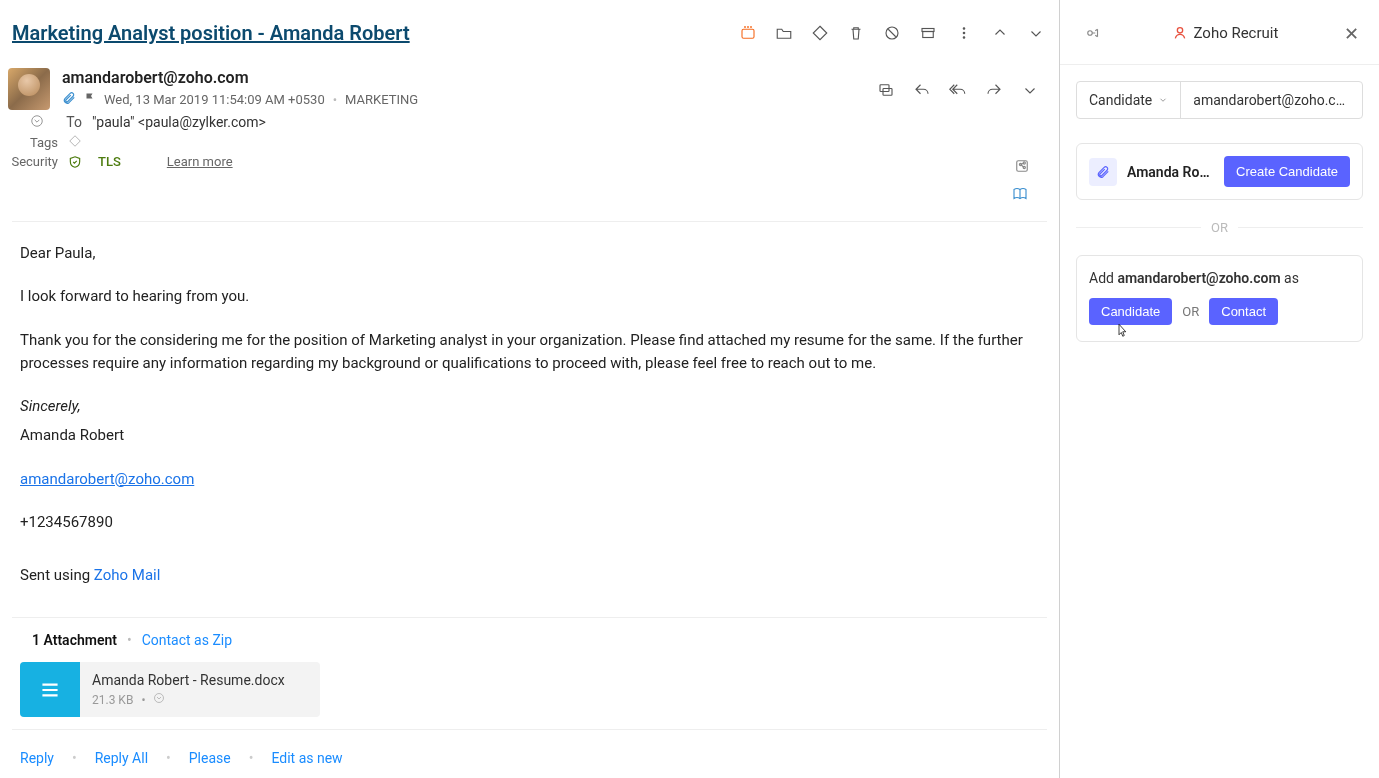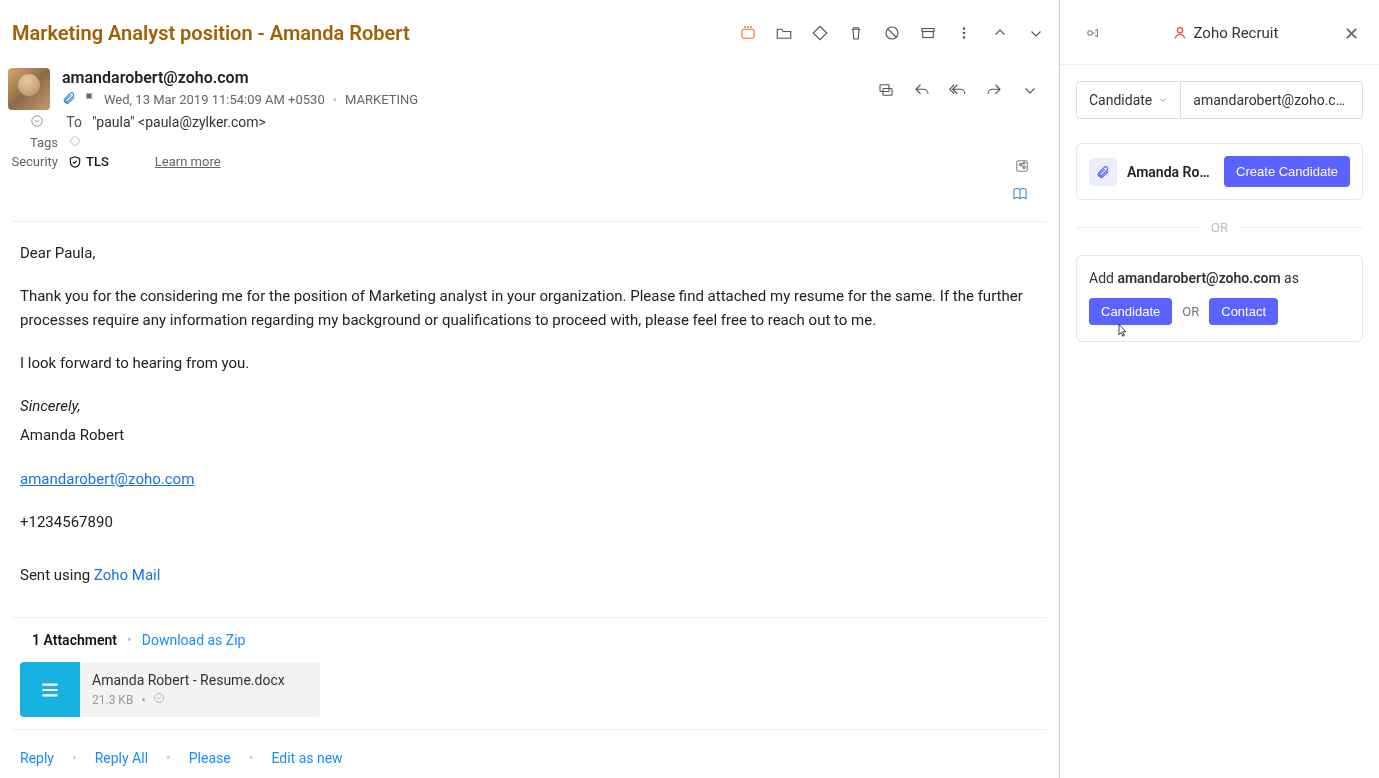--- a/index.html
+++ b/index.html
@@ -2,41 +2,41 @@
 <html><head>
 <meta charset="utf-8">
 <style>
   * { box-sizing: border-box; margin: 0; padding: 0; }
   body { font-family: -apple-system, BlinkMacSystemFont, "Segoe UI", Roboto, sans-serif; font-size: 14px; color: #333; background: #fff; width: 1379px; height: 778px; overflow: hidden; display: flex; }
   .main-col { flex: 1; display: flex; flex-direction: column; border-right: 1px solid #d0d0d0; min-width: 0; }
   .side-col { width: 319px; display: flex; flex-direction: column; }
 
   
   .hdr { display: flex; align-items: center; padding: 16px 6px 8px 12px; }
-  .hdr-title { font-size: 20px; font-weight: 600; flex: 1; color: #a16207; }
+  .hdr-title { font-size: 20px; font-weight: 600; flex: 1; color: #0c4a6e; text-decoration: underline; }
   .hdr-actions { display: flex; align-items: center; gap: 2px; }
   .ibtn { width: 34px; height: 34px; display: flex; align-items: center; justify-content: center; cursor: pointer; color: #555; }
   .ibtn svg { width: 18px; height: 18px; stroke: currentColor; fill: none; stroke-width: 1.5; }
   .ibtn.orange { color: #f56b1f; }
 
   
   .sender-row { display: flex; padding: 10px 12px 0 8px; gap: 12px; }
   .avatar { width: 42px; height: 42px; border-radius: 4px; background: linear-gradient(135deg,#d8a86a,#8b6b4a,#c79a70); flex-shrink: 0; position: relative; overflow:hidden;}
   .avatar::after{content:"";position:absolute;left:10px;top:6px;width:22px;height:22px;border-radius:50%;background:radial-gradient(circle at 40% 30%, #e8c8a8, #b88a5a);}
   .sender-main { flex: 1; min-width:0;}
   .sender-email { font-size: 16px; font-weight: 600; color: #222; }
   .meta-row { display: flex; align-items: center; gap: 8px; margin-top: 4px; color: #666; font-size: 13px; }
   .meta-row .sep { color: #bbb; }
   .msg-actions { display: flex; align-items: center; gap: 2px; margin-top:2px;}
   .to-row { display:flex; align-items:flex-start; gap:10px; padding:4px 12px 0 30px; font-size:14px;}
   .to-label { color:#555; width:28px; text-align:right;}
   .chev-down { color:#888;}
   .tags-row, .sec-row { display:flex; align-items:center; gap:10px; padding:3px 12px 0 8px; font-size:13px; color:#666;}
   .tags-row .lbl, .sec-row .lbl { width:50px; text-align:right; }
-  .tls { color:#0f172a; font-weight:500; display:flex; align-items:center; gap:4px;}
+  .tls { color:#4d7c0f; font-weight:500; display:flex; align-items:center; gap:16px;}
   .learn { text-decoration: underline; color:#666; cursor:pointer;padding-left:36px;}
   .share-icon { position:absolute; right:24px; color:#888;}
   .sec-wrap{position:relative;}
 
   .divider { height:1px; background:#eee; margin:10px 12px 0 12px;}
 
   .body-area { padding: 20px 12px 10px 20px; font-size: 15px; line-height: 1.55; color:#222;}
   .body-area p { margin-bottom: 20px; }
   .body-area a { color:#1a73e8; text-decoration:underline;}
   .sig-name{margin-bottom:0;}
@@ -241,33 +241,33 @@
           <path d="M4 6c3-2 5-2 8 0 3-2 5-2 8 0v12c-3-2-5-2-8 0-3-2-5-2-8 0z"></path>
           <path d="M12 6v12"></path>
         </svg>
       </div>
   </div>
 
   <div class="divider"></div>
 
   <div class="body-area">
     <p>Dear Paula,</p>
+    <p>I look forward to hearing from you.</p>
     <p>Thank you for the considering me for the position of Marketing analyst in your organization. Please find attached my resume for the same. If the further processes require any information regarding my background or qualifications to proceed with, please feel free to reach out to me.</p>
-    <p>I look forward to hearing from you.</p>
     <p style="margin-bottom:6px;font-style:italic;">Sincerely,</p>
     <p class="sig-name">Amanda Robert</p>
     <p class="sig-mail"><a>amandarobert@zoho.com</a></p>
     <p class="sig-phone">+1234567890</p>
     <p style="margin-top:30px;"><span>Sent using </span><a style="text-decoration:none;">Zoho Mail</a></p>
   </div>
 
   <div class="att-header">
     <b>1 Attachment</b>
     <span class="dot">•</span>
-    <a>Download as Zip</a>
+    <a>Contact as Zip</a>
   </div>
 
   <div class="att-card">
     <div class="att-thumb">
       <svg width="26" height="26" viewBox="0 0 24 24" fill="none" stroke="#fff" stroke-width="2">
           <path d="M5 7h14M5 12h14M5 17h14"></path>
         </svg>
     </div>
     <div class="att-info">
       <div class="att-name">Amanda Robert - Resume.docx</div>

